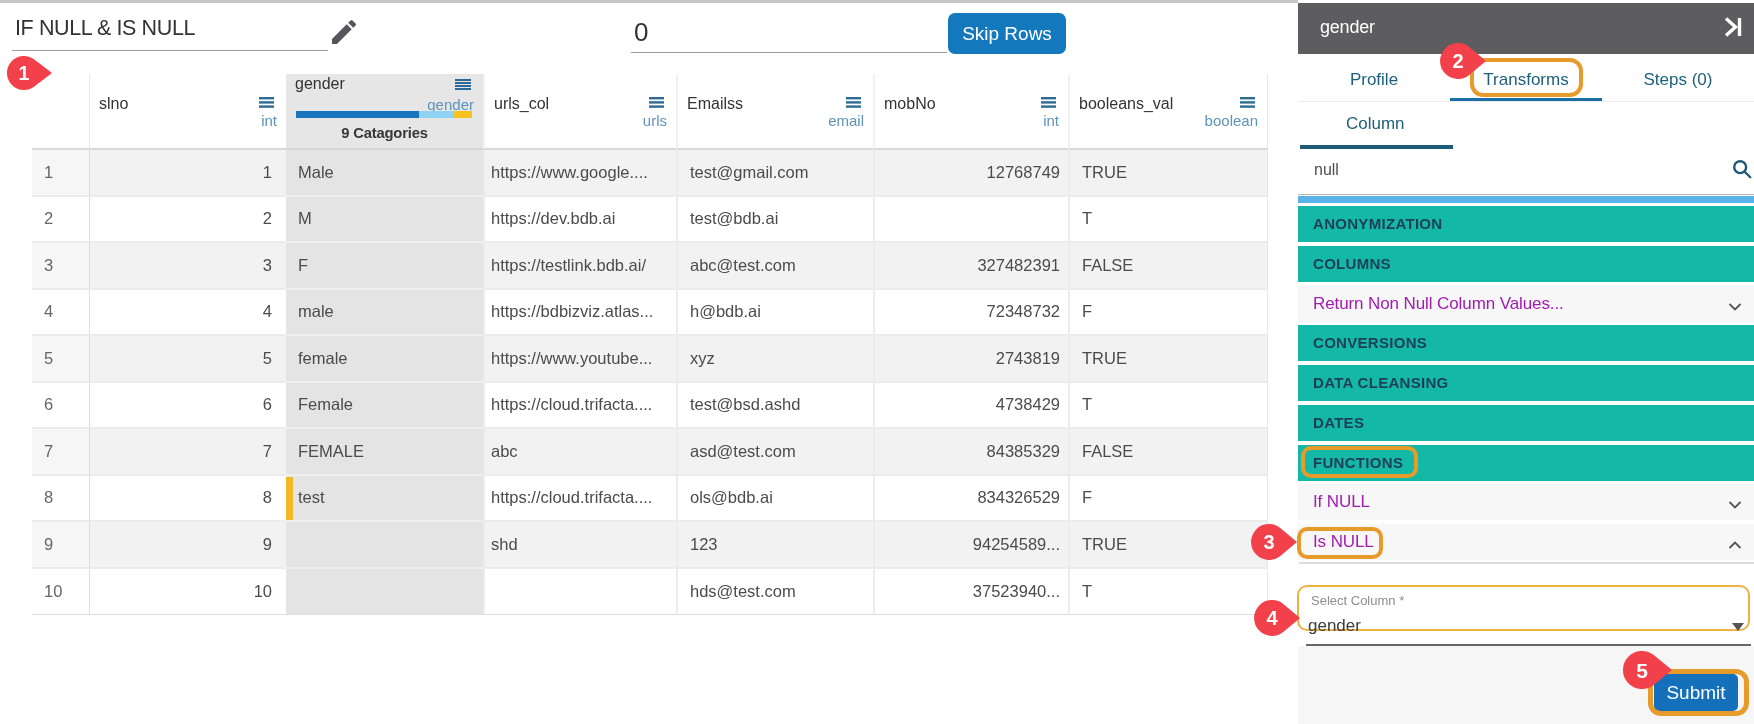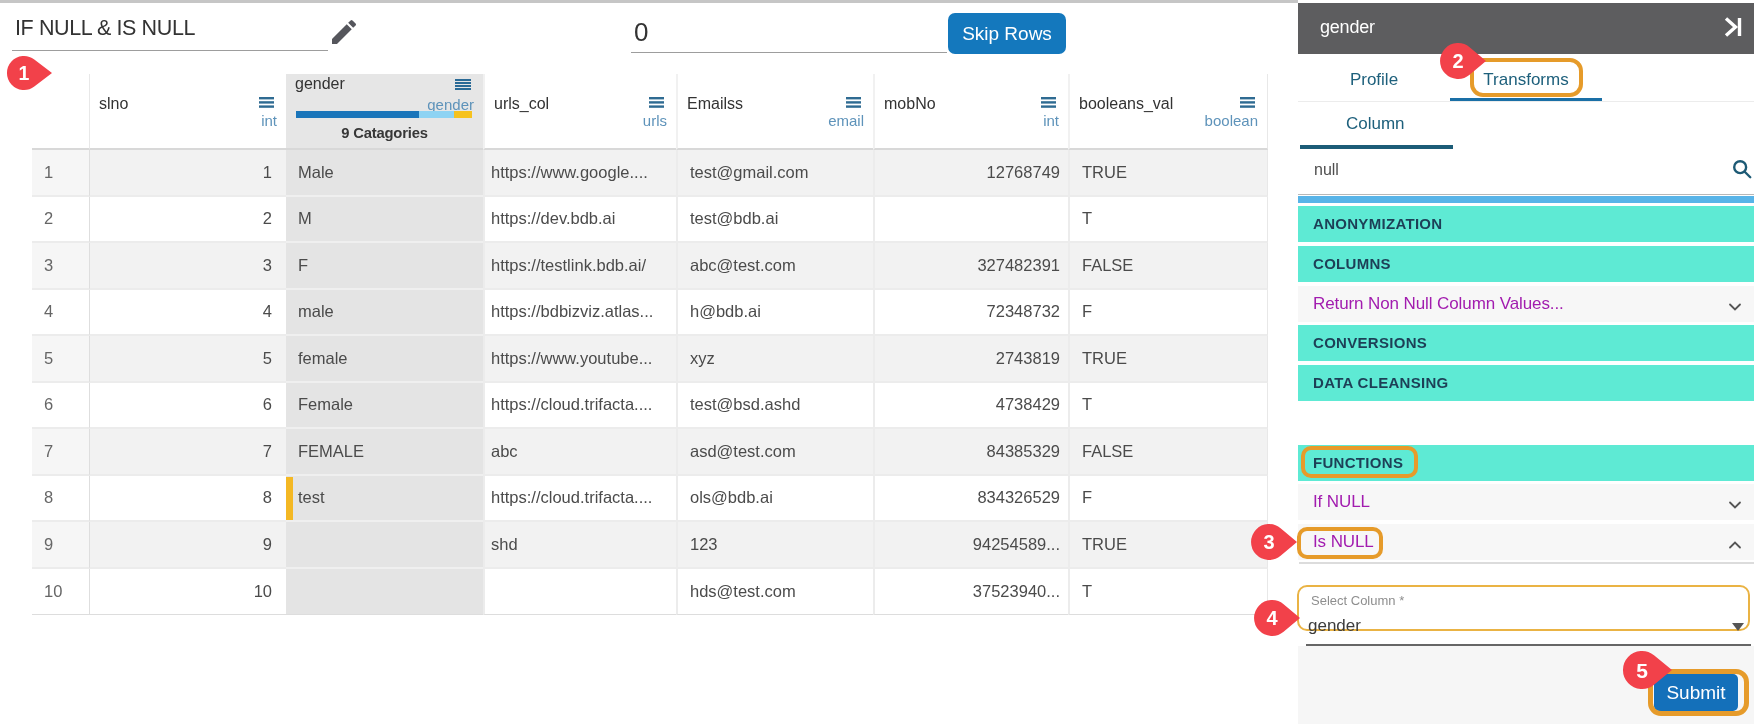--- a/index.html
+++ b/index.html
@@ -60,21 +60,21 @@
   line-height:51px; font-size:17px; color:#1e607c; }
 #tabline { left:152px; top:98px; width:152px; height:4px; background:#1a6fa6; }
 #tabsep { left:0; top:101px; width:456px; height:1px; background:#ececec; }
 #coltab { left:48px; top:114px; font-size:17px; color:#1e607c; }
 #colline { left:2px; top:145px; width:153px; height:4px; background:#1c5c77; }
 #searchtxt { left:16px; top:161px; font-size:16px; color:#4f4f4f; }
 #searchline { left:0; top:194px; width:456px; height:1px; background:#b8b8b8; }
 #sliver { left:0; top:196px; width:456px; height:7px; background:#58b4e8; }
 .item { position:absolute; left:0; width:456px; height:36px; line-height:36px;
   padding-left:15px; }
-.cat { background:#5eead4; color:#1d3f56; font-weight:bold; font-size:15px;
+.cat { background:#14b8a6; color:#1d3f56; font-weight:bold; font-size:15px;
   letter-spacing:0.3px; }
 .white { background:#f7f7f7; color:#a21caf; font-size:17px; letter-spacing:-0.1px; }
 .chev { position:absolute; right:12px; top:14px; }
 #panelbottom { left:0; top:560px; width:456px; height:164px; background:#fff; }
 #panelsep { left:1px; top:562px; width:455px; height:2px; background:#dcdcdc; }
 #panelgrey { left:0; top:646px; width:456px; height:78px; background:#f6f6f6; }
 #selbox { left:-1px; top:585px; width:453px; height:46px; background:#fff;
   border:2.5px solid #eab344; border-radius:10px; }
 #selbox .lab { position:absolute; left:12px; top:7px; font-size:13px; color:#8e8e8e; line-height:1; }
 #selbox .val { position:absolute; left:9px; top:29px; font-size:17px; color:#3c3c3c; line-height:1.2; }
@@ -303,40 +303,42 @@
   <div class="abs" id="phead">
       <span>gender</span>
     <svg class="abs" style="left:425px;top:14px" width="20" height="20" viewBox="0 0 20 20" fill="none" stroke="#fff" stroke-width="3.4" stroke-linecap="butt" stroke-linejoin="miter">
       <path d="M3 1.5 L12.5 10 L3 18.5"></path>
         <line x1="16.5" y1="1" x2="16.5" y2="19"></line>
     </svg>
   </div>
   <div class="abs" id="ptabs">
     <div style="left:0">Profile</div>
     <div style="left:152px">Transforms</div>
+    <div style="left:304px">Steps (0)</div>
   </div>
   <div class="abs" id="tabline"></div>
   <div class="abs" id="tabsep"></div>
   <div class="abs" id="coltab">Column</div>
   <div class="abs" id="colline"></div>
   <div class="abs" id="searchtxt">null</div>
   <svg class="abs" style="left:433px;top:158px" width="22" height="22" viewBox="0 0 24 24" fill="none" stroke="#1d5a75" stroke-width="2.6">
     <circle cx="10" cy="10" r="6.5"></circle>
       <line x1="15" y1="15" x2="21" y2="21" stroke-linecap="round"></line>
   </svg>
   <div class="abs" id="searchline"></div>
   <div class="abs" id="sliver"></div>
   <div class="item cat" style="top:206px">ANONYMIZATION</div>
   <div class="item cat" style="top:245.8px">COLUMNS</div>
   <div class="item white" style="top:285.5px">Return Non Null Column Values...
     <svg class="chev" width="14" height="14" viewBox="0 0 14 14" fill="none" stroke="#555" stroke-width="1.8" stroke-linecap="round">
         <path d="M2 4.5 L7 9.5 L12 4.5"></path>
       </svg></div>
   <div class="item cat" style="top:325.3px">CONVERSIONS</div>
   <div class="item cat" style="top:365px">DATA CLEANSING</div>
+  <div class="item cat" style="top:404.8px">DATES</div>
   <div class="item cat" style="top:444.5px">FUNCTIONS</div>
   <div class="item white" style="top:484.3px">If NULL
     <svg class="chev" width="14" height="14" viewBox="0 0 14 14" fill="none" stroke="#555" stroke-width="1.8" stroke-linecap="round">
         <path d="M2 4.5 L7 9.5 L12 4.5"></path>
       </svg></div>
   <div class="item white" style="top:524px">Is NULL
     <svg class="chev" width="14" height="14" viewBox="0 0 14 14" fill="none" stroke="#555" stroke-width="1.8" stroke-linecap="round">
         <path d="M2 9.5 L7 4.5 L12 9.5"></path>
       </svg></div>
   <div class="abs" id="panelbottom"></div>

